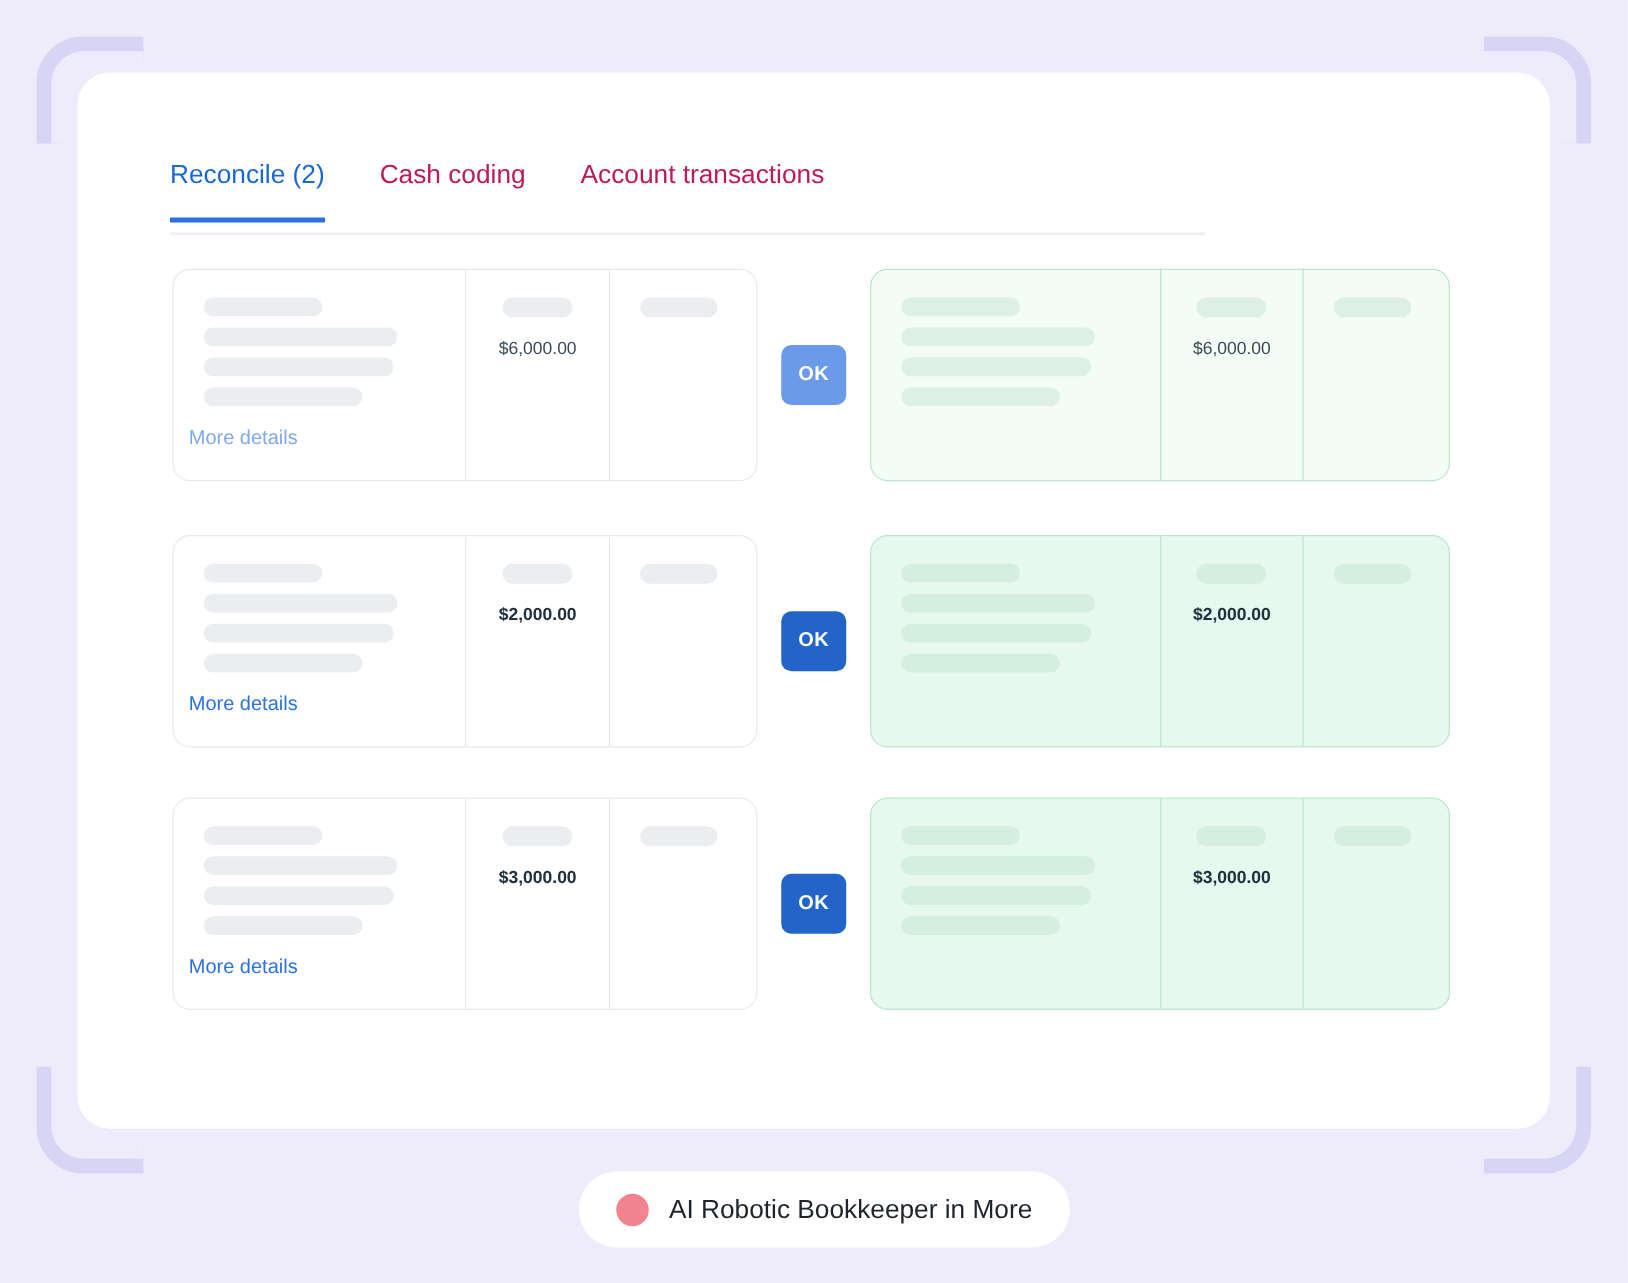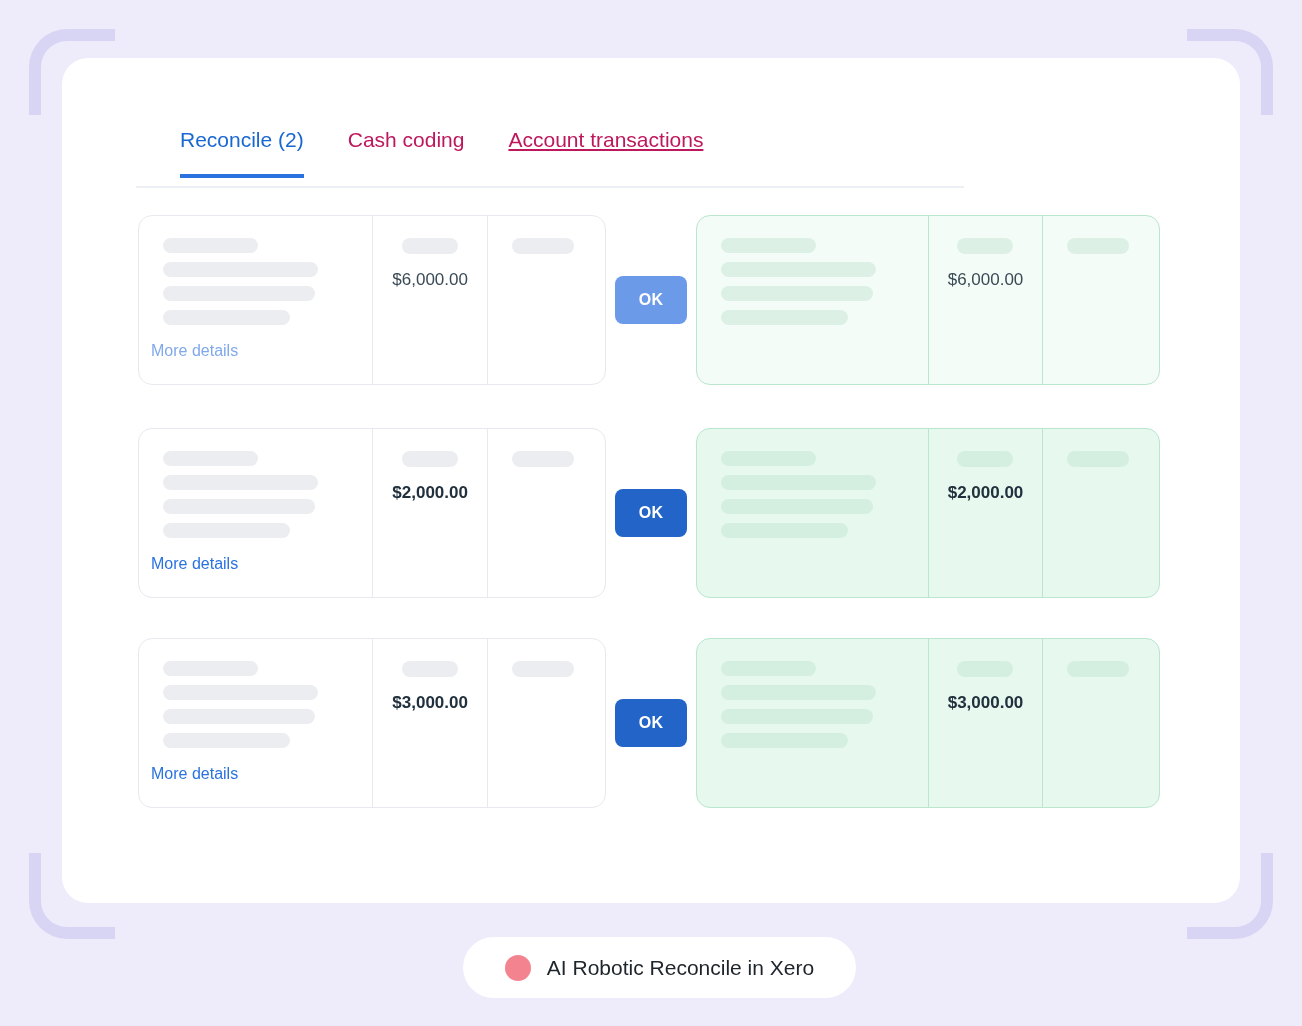--- a/index.html
+++ b/index.html
@@ -52,26 +52,25 @@
   .tab {
     font-size: 21px;
     color: #be185d;
     padding: 8px 0 22px 0;
     margin-right: 44px;
     white-space: nowrap;
     background: none; border: none;
     font-family: "Liberation Sans", sans-serif;
     cursor: pointer;
   }
-  .tab:last-child { margin-right: 16px; text-decoration: underline; }
+  .tab:last-child { margin-right: 16px; }
   .tab.active {
     color: #1967d2;
     border-bottom: 4px solid #2a72e0;
     margin-bottom: -3px;
-    margin-left: 44px;
   }
 
   
   .row {
     position: absolute;
     left: 76px;
     width: 1026px;
     height: 170px;
     display: flex;
     align-items: center;
@@ -138,34 +137,34 @@
     margin: 0 auto 16px auto;
   }
   .card.left  .pill { background: #ebedf0; }
   .card.right .pill { background: #d4efdf; }
   .card.right.soft .pill { background: #ddf0e6; }
   .pill.amt-pill   { width: 56px; }
   .pill.extra-pill { width: 62px; margin: 0 0 16px 0; }
 
   .amount {
     text-align: center;
-    font-size: 17px;
+    font-size: 14px;
     color: #3a4a55;
   }
   .amount.bold { font-weight: bold; color: #20303c; }
 
   
   .ok-wrap {
     width: 90px;
     display: flex;
     justify-content: center;
     align-items: center;
   }
   .ok-btn {
-    width: 72px; height: 48px;
+    width: 52px; height: 48px;
     border: none; border-radius: 8px;
     color: #ffffff;
     font-size: 16px; font-weight: bold;
     font-family: "Liberation Sans", sans-serif;
     cursor: pointer;
     letter-spacing: .3px;
   }
   .ok-btn.faded { background: #6b9ae8; }
   .ok-btn.solid { background: #2264c8; }
 
@@ -325,16 +324,16 @@
         <div class="cell extra">
           <div class="pill extra-pill"></div>
         </div>
       </div>
     </div>
 
   </div>
 
   <div id="badge">
     <span class="dot"></span>
-    <span class="badge-text">AI Robotic Reconcile in Xero</span>
+    <span class="badge-text">AI Robotic Bookkeeper in More</span>
   </div>
 
 </div>
 
 </body></html>

